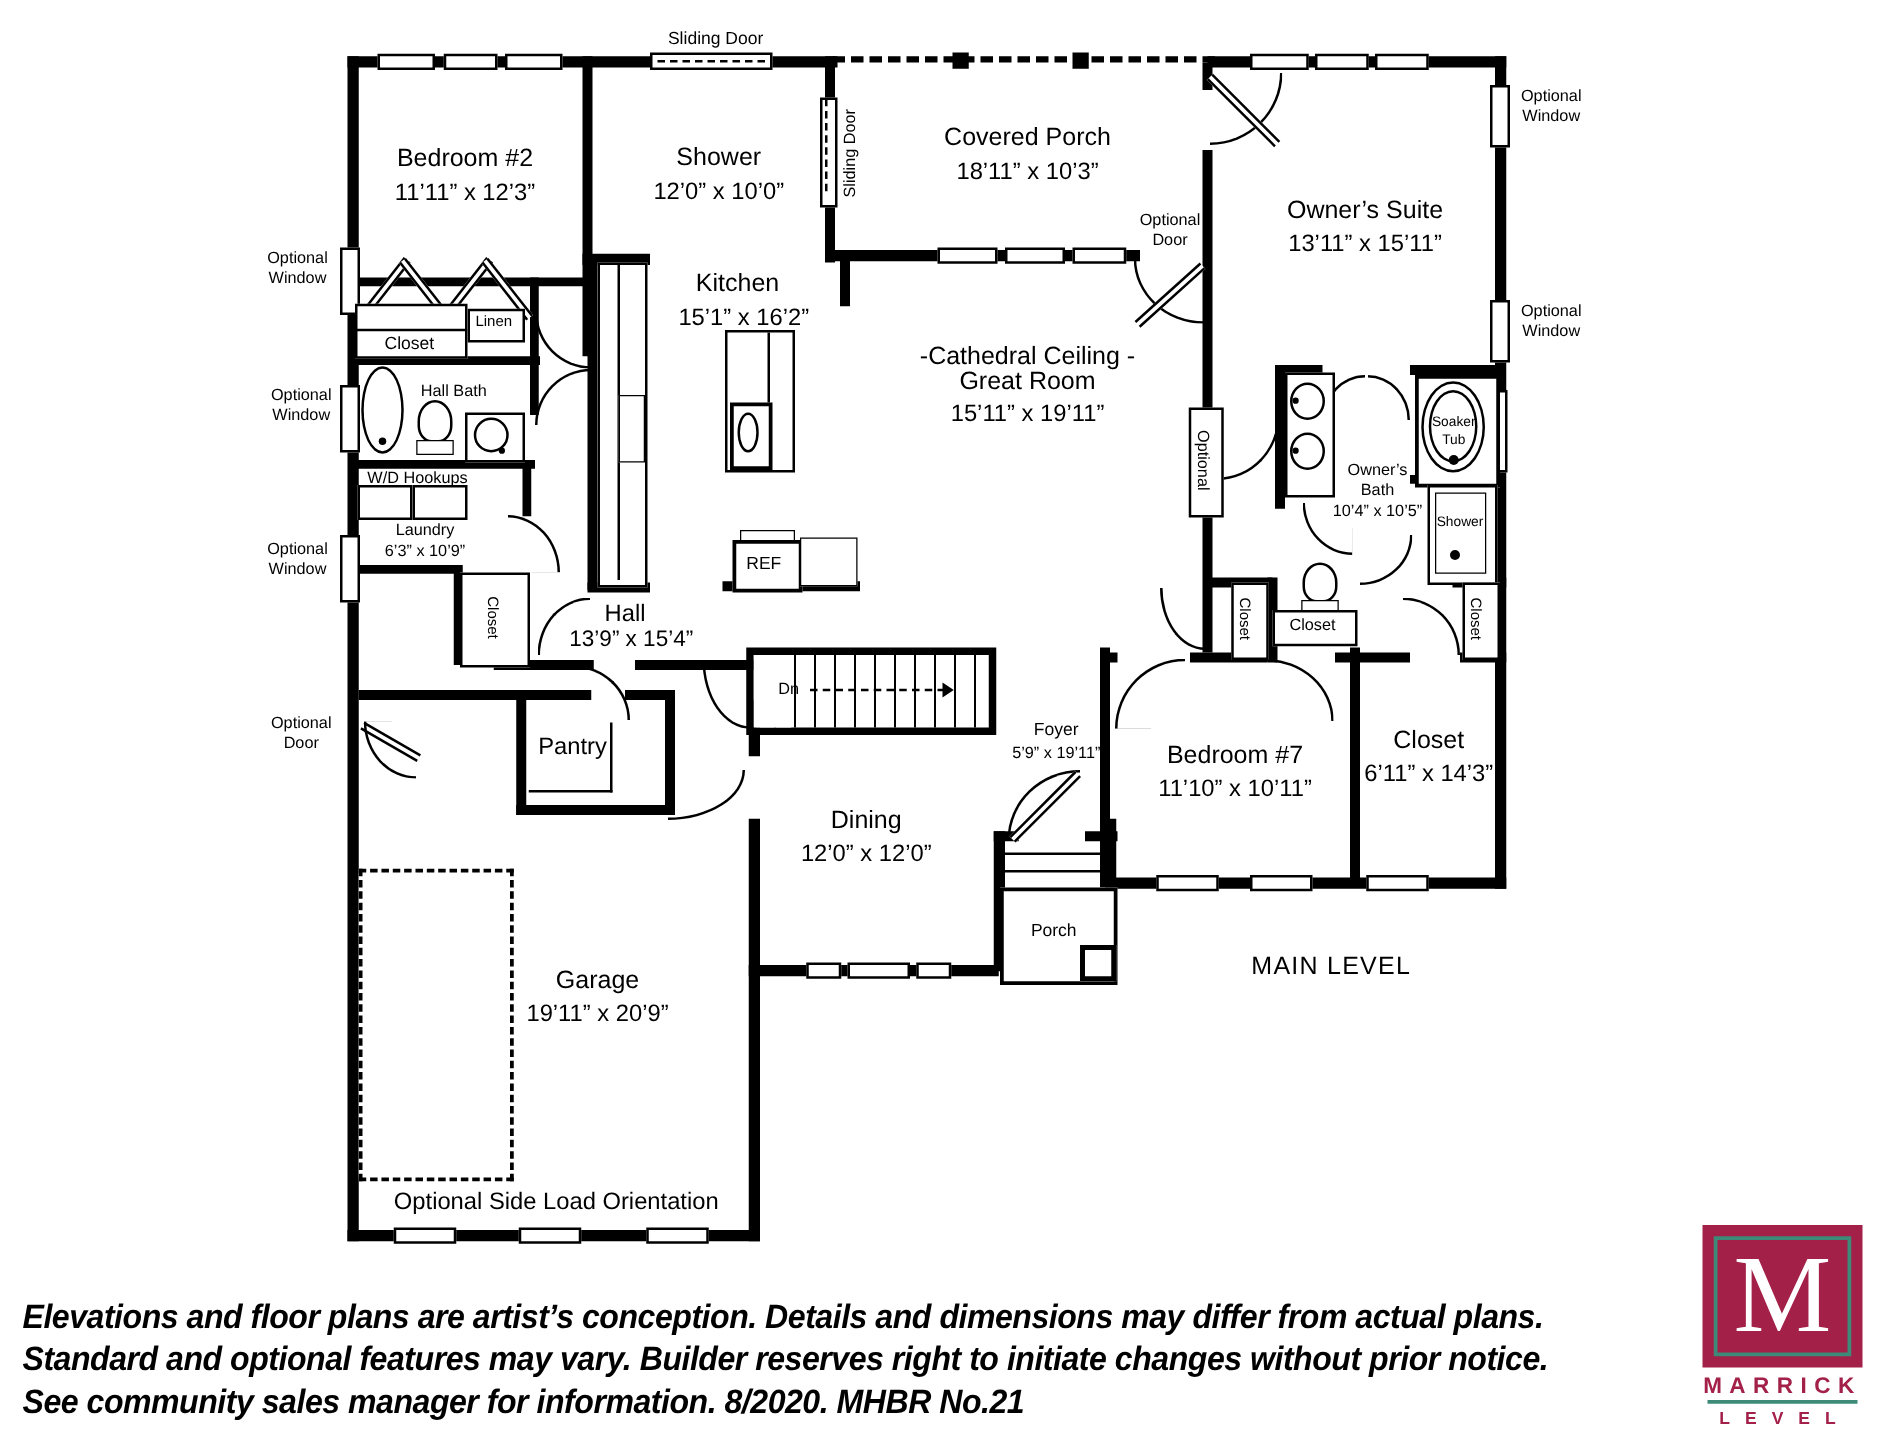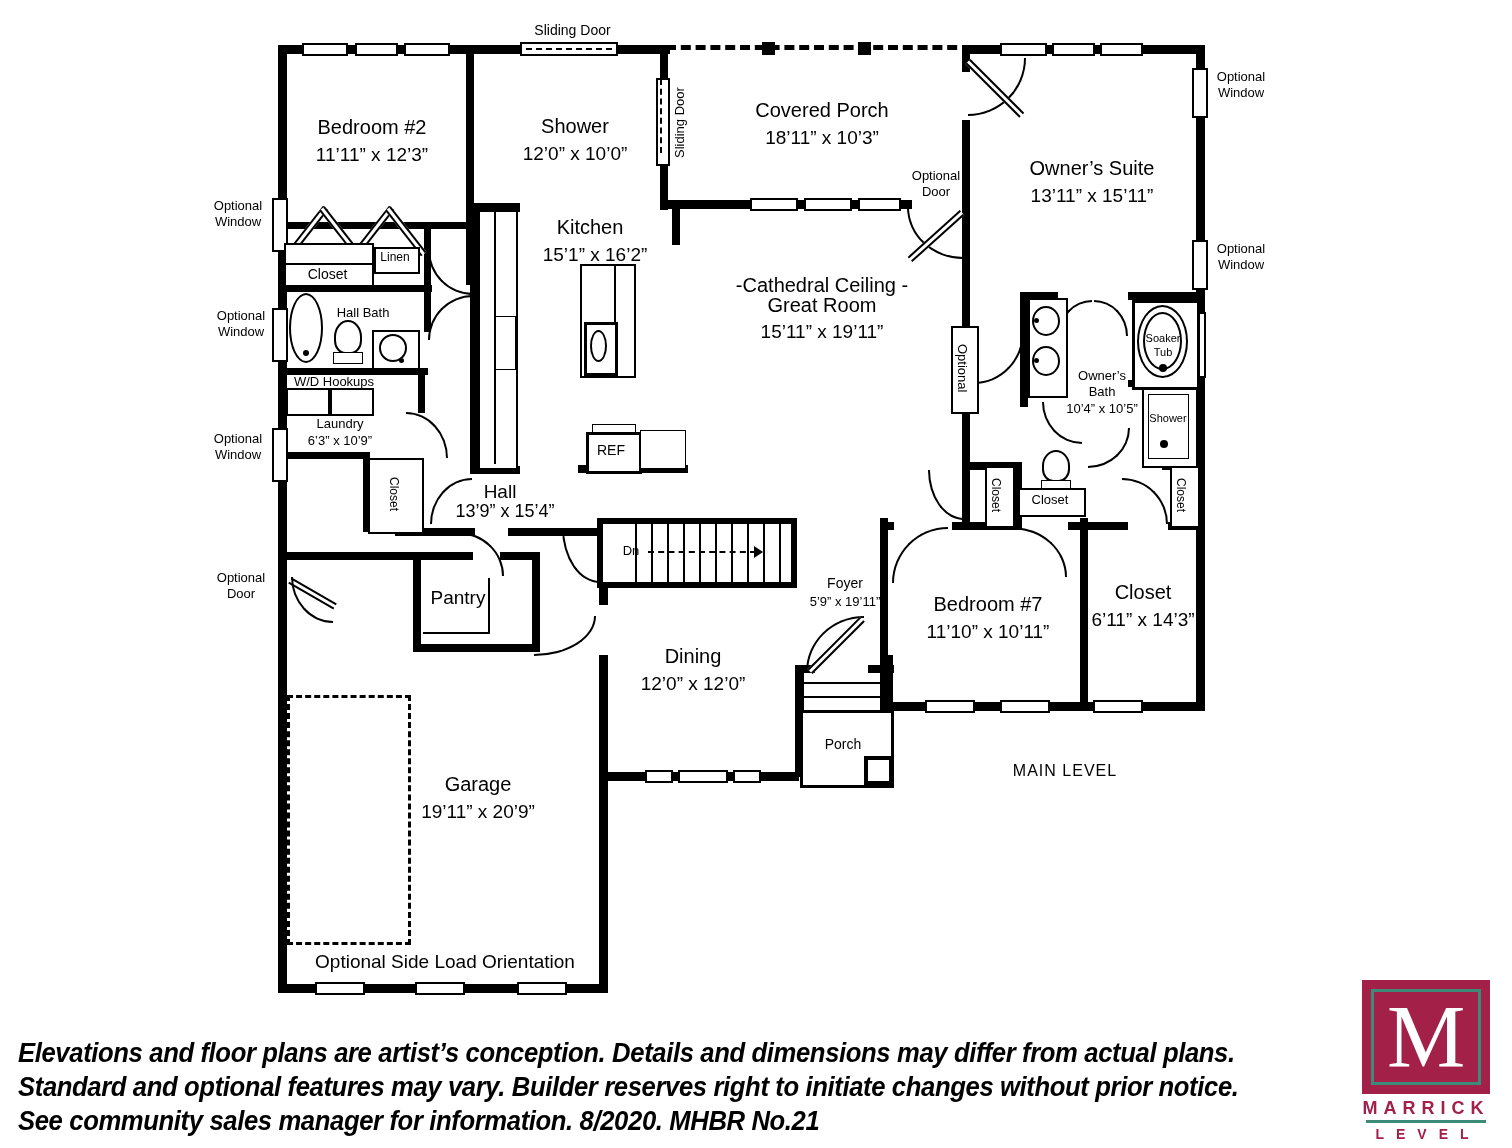--- a/index.html
+++ b/index.html
@@ -311,21 +311,21 @@
   <div class="lbl small" style="left:1057px;top:368px;width:90px;font-size:13px;">Owner’s
 Bath
 10’4” x 10’5”</div>
 
   <div class="lbl vert small" style="left:988px;top:468px;height:54px;font-size:12px;">Closet</div>
   <div class="lbl tiny" style="left:1020px;top:492px;width:60px;font-size:13px;">Closet</div>
   <div class="lbl vert small" style="left:1173px;top:468px;height:54px;font-size:12px;">Closet</div>
 
   <div class="lbl small" style="left:589px;top:442px;width:44px;font-size:14px;">REF</div>
 
-  <div class="lbl" style="left:965px;top:761px;width:200px;font-size:16px;letter-spacing:1px;">MAIN LEVEL</div>
+  <div class="lbl" style="left:965px;top:761px;width:200px;font-size:20px;letter-spacing:1px;">MAIN LEVEL</div>
   <div class="lbl" style="left:300px;top:950px;width:290px;font-size:19px;">Optional Side Load Orientation</div>
 
   <div class="disc" style="top:1038px;">Elevations and floor plans are artist’s conception. Details and dimensions may differ from actual plans.</div>
   <div class="disc" style="top:1072px;">Standard and optional features may vary. Builder reserves right to initiate changes without prior notice.</div>
   <div class="disc" style="top:1106px;">See community sales manager for information. 8/2020. MHBR No.21</div>
 
   <div class="logo-box" style="left:1362px;top:980px;width:128px;height:114px;">
     <div class="logo-inner">
       <span class="logo-m">M</span>
     </div>

